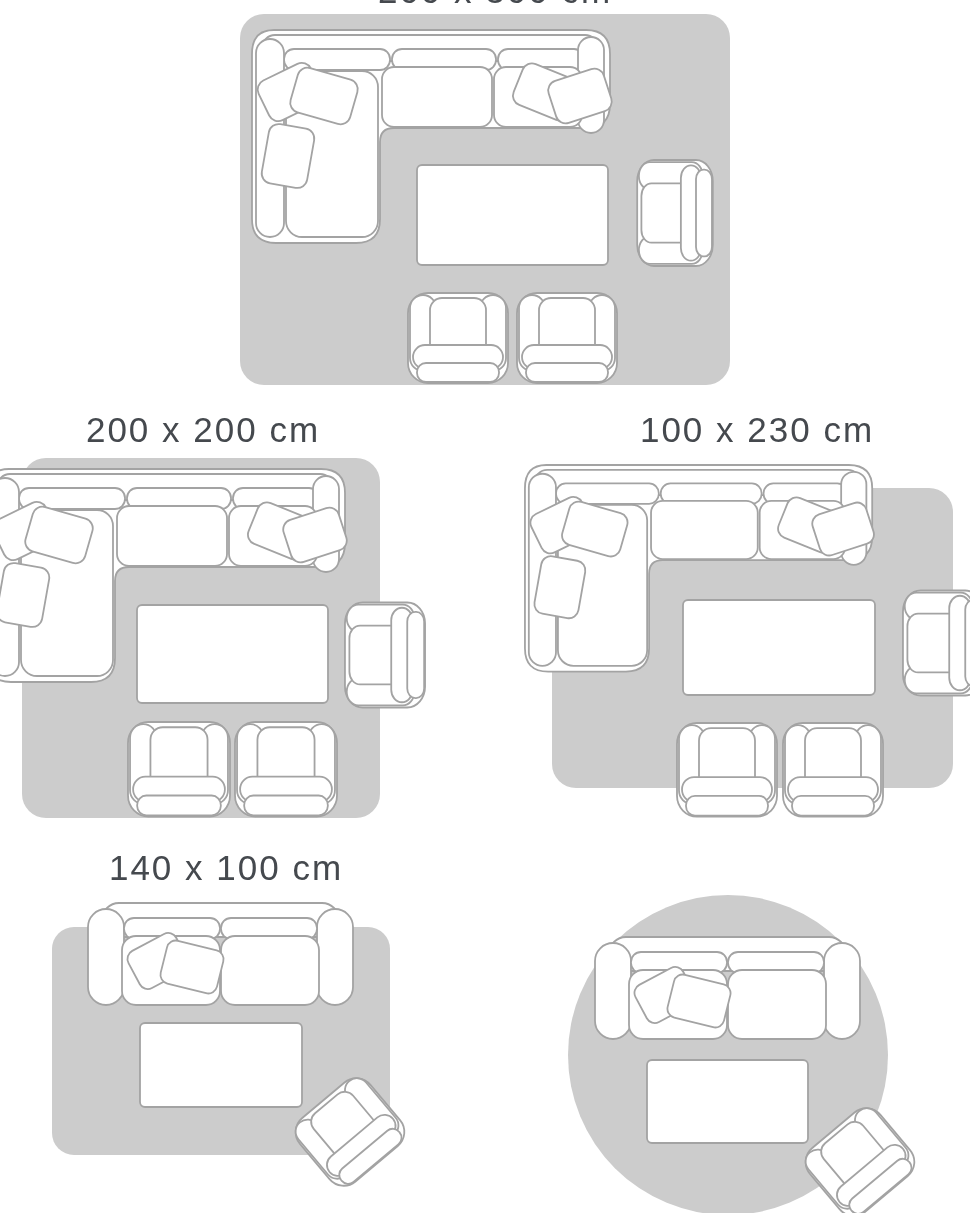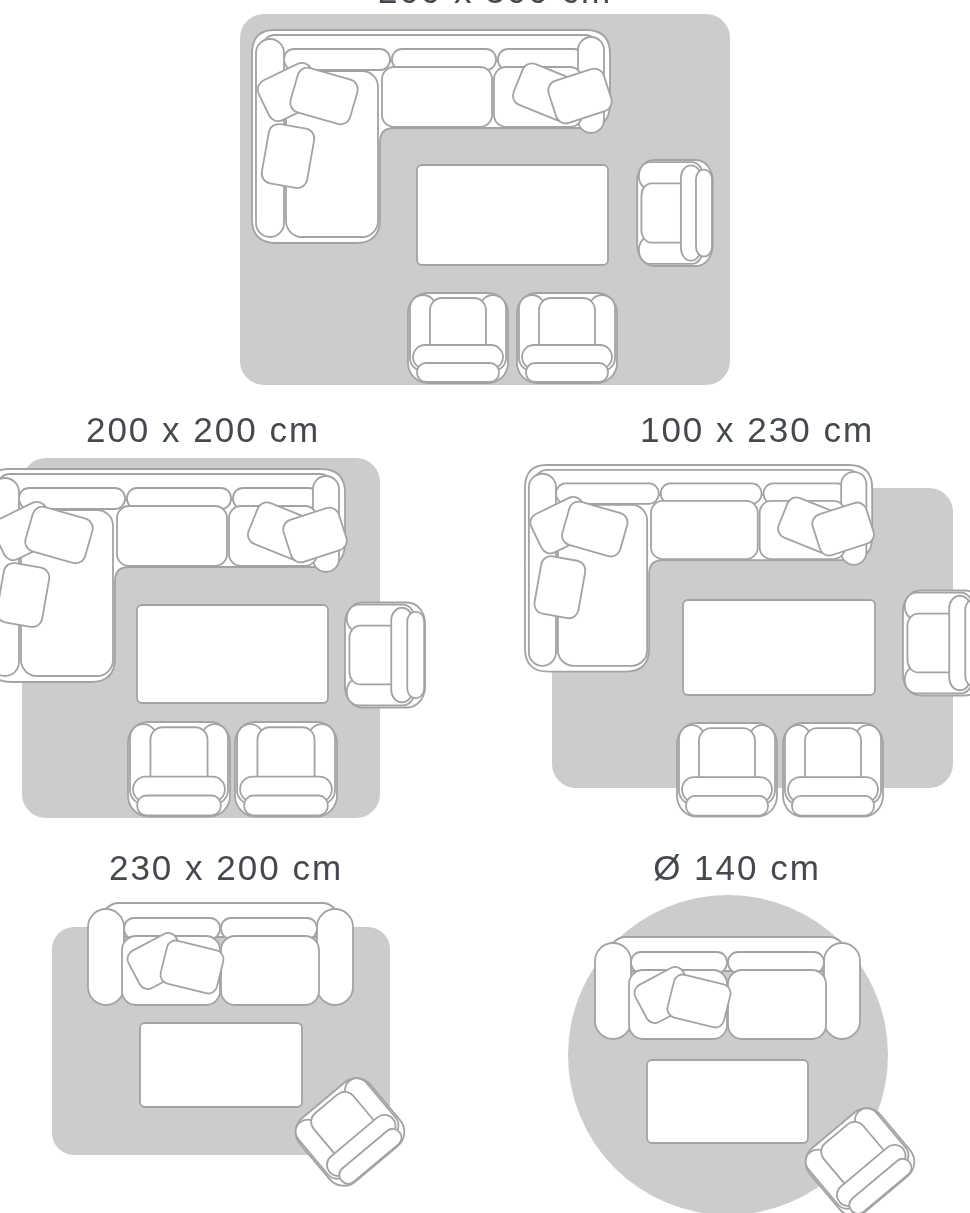--- a/index.html
+++ b/index.html
@@ -87,29 +87,28 @@
   <div class="size-label" style="left:557px;top:411px">100 x 230 cm</div>
   <svg class="scene" style="left:520px;top:455px;width:450px;height:370px" viewBox="0 0 450 370">
     <rect class="rug" x="32" y="33" width="401" height="300" rx="24"></rect>
     <use href="#sect-sofa" transform="translate(3,10) scale(0.97)"></use>
     <rect class="tbl" x="163" y="145" width="192" height="95" rx="5"></rect>
     <use href="#armchair" transform="translate(423,188) rotate(-90) scale(1.05,0.89) translate(-50,-45)"></use>
     <use href="#armchair" transform="translate(157,268) scale(1.0,1.04)"></use>
     <use href="#armchair" transform="translate(263,268) scale(1.0,1.04)"></use>
   </svg>
 
-  <div class="size-label" style="left:26px;top:849px">230 x 200 cm</div>
+  <div class="size-label" style="left:26px;top:849px">140 x 100 cm</div>
   <svg class="scene" style="left:30px;top:890px;width:420px;height:323px" viewBox="0 0 420 323">
     <rect class="rug" x="22" y="37" width="338" height="228" rx="22"></rect>
     <use href="#sofa2" transform="translate(58,13)"></use>
     <rect class="tbl" x="110" y="133" width="162" height="84" rx="5"></rect>
     <use href="#armchair" transform="translate(320,242) rotate(-40) scale(0.92) translate(-50,-45)"></use>
   </svg>
 
-  <div class="size-label" style="left:537px;top:849px">Ø 140 cm</div>
   <svg class="scene" style="left:540px;top:890px;width:430px;height:323px" viewBox="0 0 430 323">
     <circle class="rug" cx="188" cy="165" r="160"></circle>
     <use href="#sofa2" transform="translate(55,47)"></use>
     <rect class="tbl" x="107" y="170" width="161" height="83" rx="5"></rect>
     <use href="#armchair" transform="translate(320,272) rotate(-40) scale(0.92) translate(-50,-45)"></use>
   </svg>
 
 </div>
 
 </body></html>

